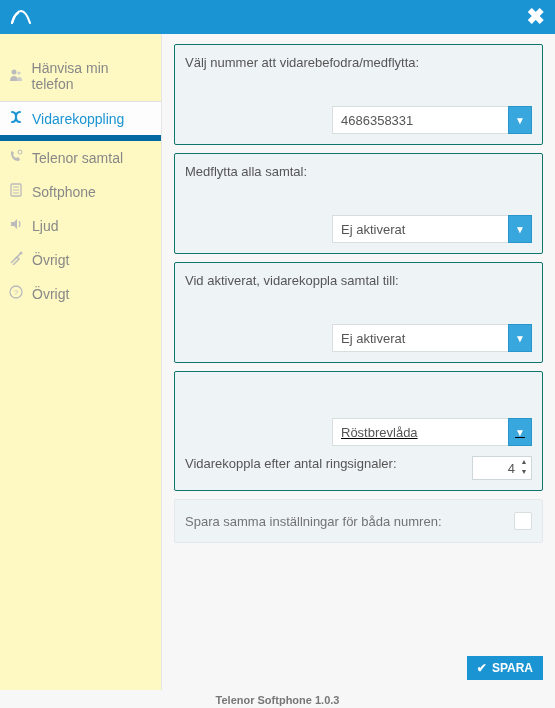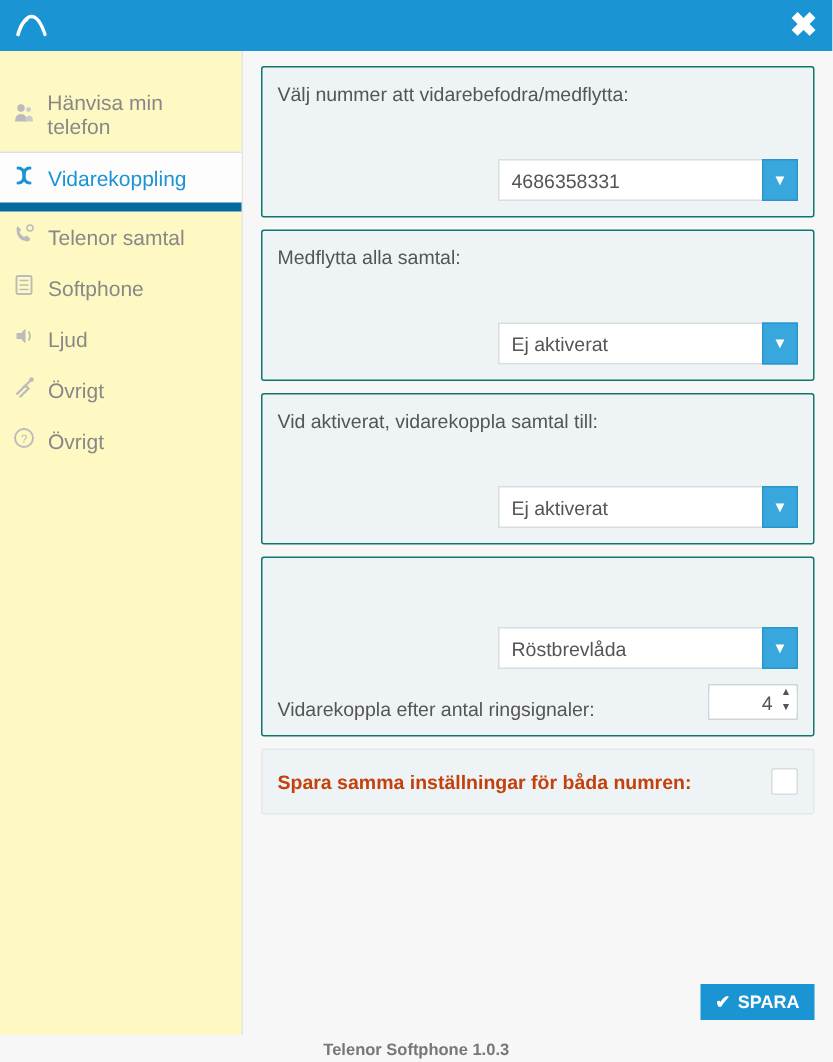--- a/index.html
+++ b/index.html
@@ -98,21 +98,21 @@
     align-items: center;
     justify-content: center;
     color: #fff;
     font-size: 10px;
     border: 1px solid #2a95cb;
     cursor: pointer;
   }
 
   .row-inline {
     display: flex;
-    align-items: flex-end;
+    align-items: flex-start;
     justify-content: space-between;
   }
   .spinner {
     width: 60px;
     height: 24px;
     background: #fff;
     border: 1px solid #cfd6da;
     display: flex;
     align-items: center;
     position: relative;
@@ -147,21 +147,21 @@
   .check-panel {
     background: #eef3f6;
     border: 1px solid #e3e8eb;
     border-radius: 2px;
     padding: 12px 10px;
     display: flex;
     align-items: center;
     justify-content: space-between;
     margin-bottom: 8px;
   }
-  .check-panel span { font-size: 13px; color: #c2410c; font-weight: bold; }
+  .check-panel span { font-size: 13px; color: #737373; }
   .chk {
     width: 18px; height: 18px;
     background: #fff;
     border: 1px solid #d8dde0;
     border-radius: 2px;
     cursor: pointer;
   }
 
   .spacer { flex: 1; }
 
@@ -311,21 +311,21 @@
     <div class="panel-label">Vid aktiverat, vidarekoppla samtal till:</div>
     <div class="dd-wrap">
       <div class="dd">
         <div class="dd-text">Ej aktiverat</div>
         <div class="dd-btn">▼</div>
       </div>
     </div>
   </div>
 
   <div class="panel">
-    <div class="dd-wrap" style="margin-bottom:10px;">
+    <div class="dd-wrap" style="margin-bottom:10px;text-decoration:underline;">
       <div class="dd">
         <div class="dd-text">Röstbrevlåda</div>
         <div class="dd-btn">▼</div>
       </div>
     </div>
     <div class="row-inline">
       <span style="font-size:13px;color:#555">Vidarekoppla efter antal ringsignaler:</span>
       <div class="spinner">
         <input type="text" value="4" style="">
         <div class="spin-btns">

